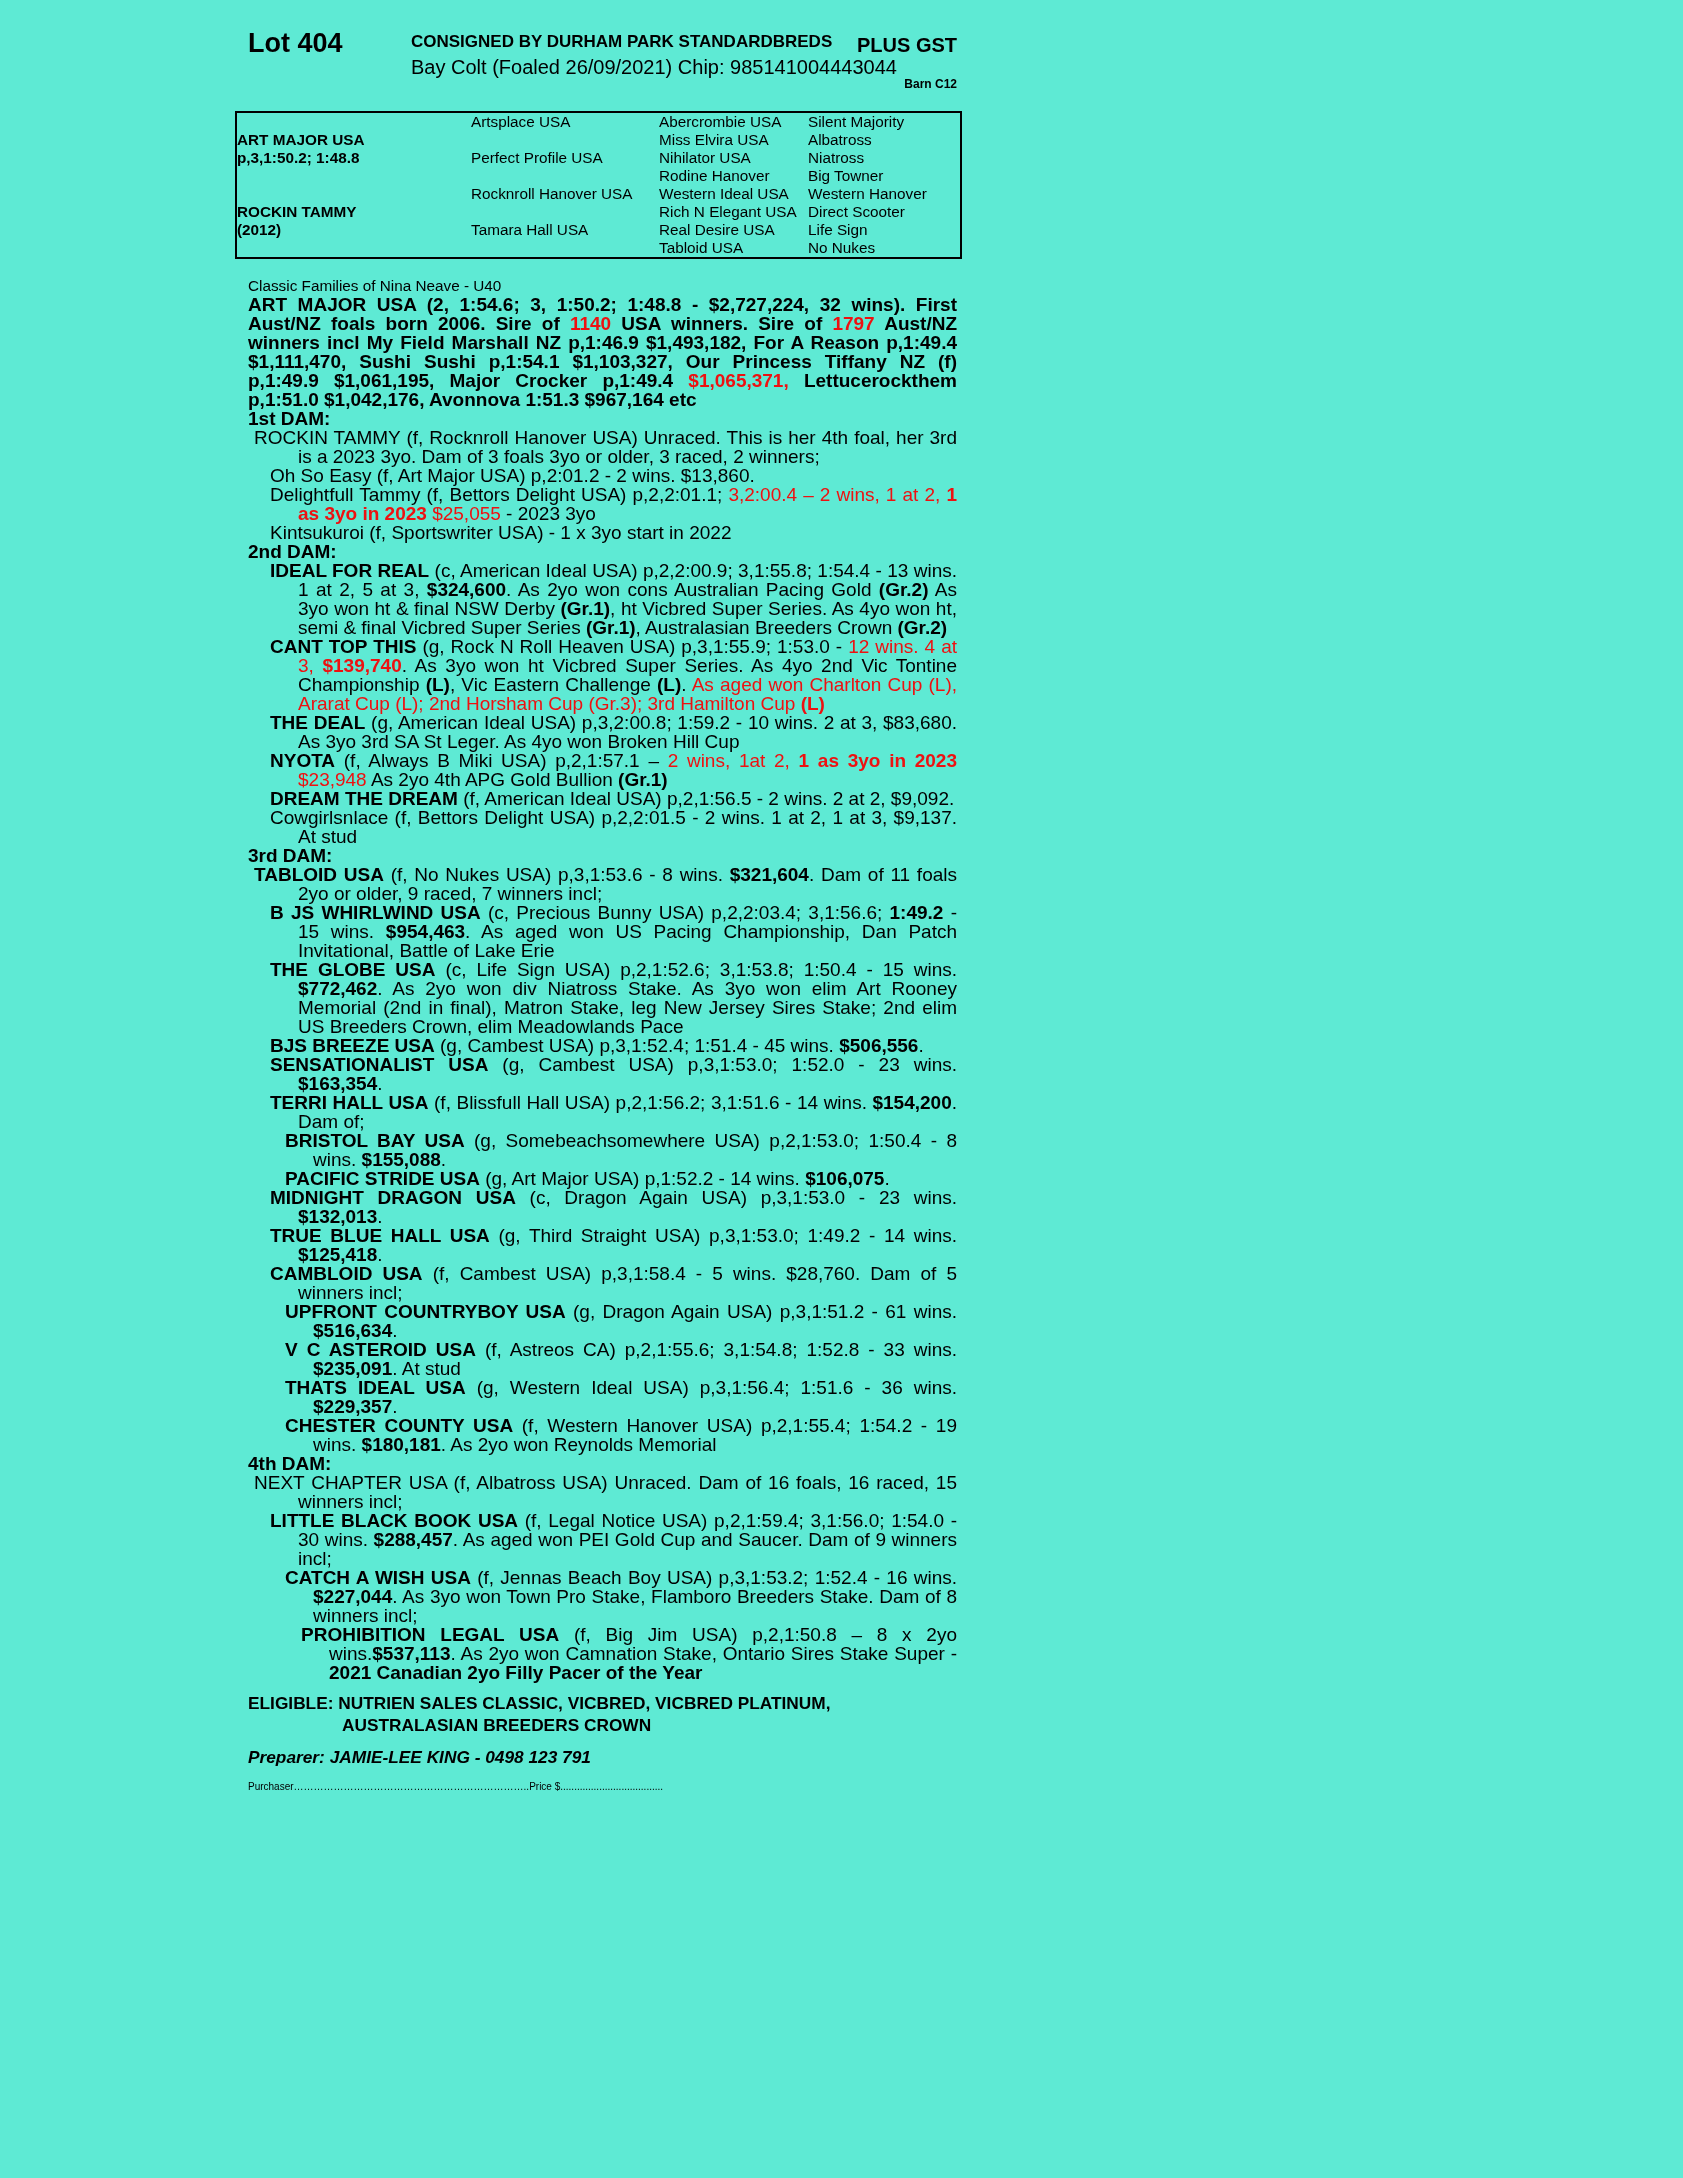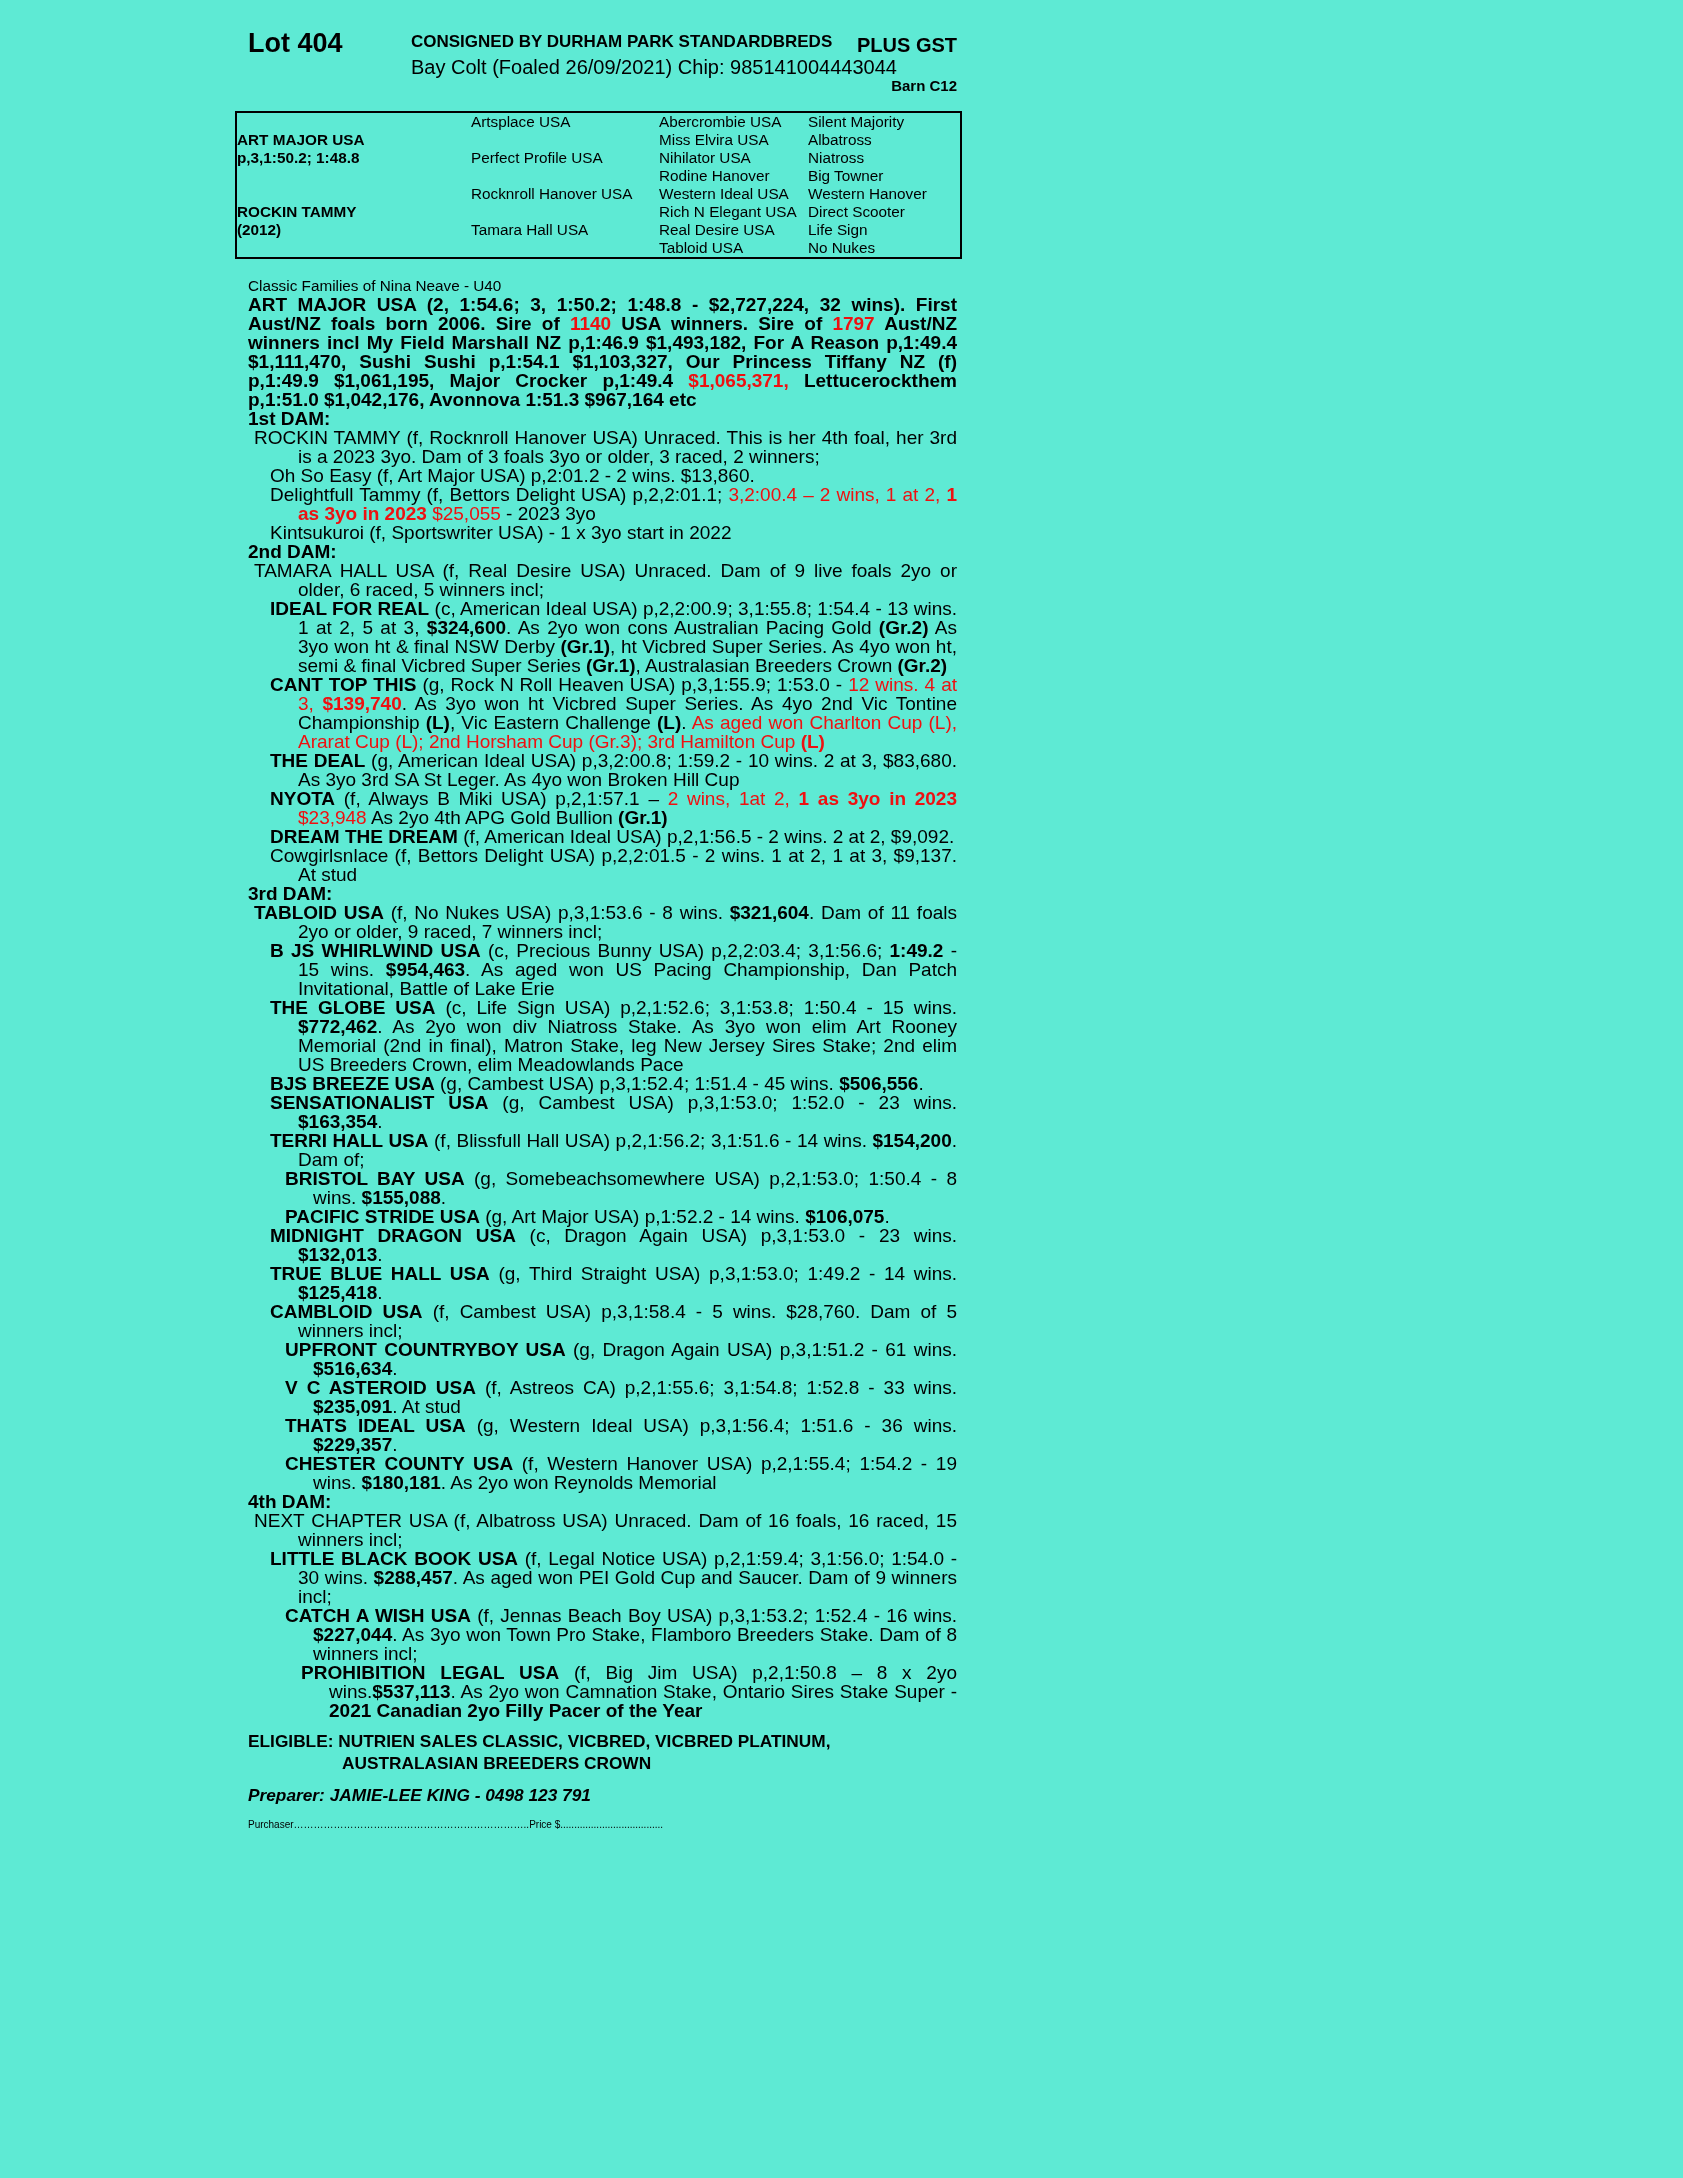--- a/index.html
+++ b/index.html
@@ -8,21 +8,21 @@
   .content{position:absolute;left:248px;top:28px;width:709px;}
 
   
   .header{position:relative;height:83px;}
   .lot{position:absolute;left:0;top:0;font-size:27px;font-weight:700;}
   .hc{position:absolute;left:163px;top:4px;}
   .consigned{font-size:17px;font-weight:700;}
   .foal{font-size:20px;margin-top:4px;}
   .hr{position:absolute;right:0;top:6px;text-align:right;}
   .plusgst{font-size:20px;font-weight:700;}
-  .barn{font-size:15px;font-weight:700;margin-top:20px;}
+  .barn{font-size:12px;font-weight:700;margin-top:20px;}
 
   
   table.pedigree{border-collapse:collapse;border:2px solid #000;margin-left:-13px;width:723px;
     table-layout:fixed;font-size:15.3px;}
   table.pedigree td{padding:0;height:18px;line-height:18px;white-space:nowrap;overflow:visible;}
   td.c1{width:234px;padding-left:25px;vertical-align:middle;font-weight:700;}
   td.c2{width:188px;vertical-align:top;}
   td.c3{width:149px;vertical-align:top;}
   td.c4{width:152px;vertical-align:top;}
 
@@ -116,21 +116,20 @@
     <div class="family-note">Classic Families of Nina Neave - U40</div>
 
     <div class="bodytext">
         <p class="gap8"><span class="b">ART MAJOR USA (2, 1:54.6; 3, 1:50.2; 1:48.8 - $2,727,224, 32 wins). First Aust/NZ foals born 2006. Sire of </span><span class="br">1140</span><span class="b"> USA winners. Sire of </span><span class="br">1797</span><span class="b"> Aust/NZ winners incl My Field Marshall NZ p,1:46.9 $1,493,182, For A Reason p,1:49.4 $1,111,470, Sushi Sushi p,1:54.1 $1,103,327, Our Princess Tiffany NZ (f) p,1:49.9 $1,061,195, Major Crocker p,1:49.4 </span><span class="br">$1,065,371,</span><span class="b"> Lettucerockthem p,1:51.0 $1,042,176, Avonnova 1:51.3 $967,164 etc</span></p>
         <p class="sec gap8"><span class="b">1st DAM:</span></p>
         <p class="lv1"><span>ROCKIN TAMMY (f, Rocknroll Hanover USA) Unraced. This is her 4th foal, her 3rd is a 2023 3yo. Dam of 3 foals 3yo or older, 3 raced, 2 winners;</span></p>
         <p class="lv2"><span>Oh So Easy (f, Art Major USA) p,2:01.2 - 2 wins. $13,860.</span></p>
         <p class="lv2"><span>Delightfull Tammy (f, Bettors Delight USA) p,2,2:01.1; </span><span class="r">3,2:00.4 – 2 wins, 1 at 2, </span><span class="br">1 as 3yo in 2023</span><span class="r"> $25,055</span><span> - 2023 3yo</span></p>
         <p class="lv2"><span>Kintsukuroi (f, Sportswriter USA) - 1 x 3yo start in 2022</span></p>
         <p class="sec"><span class="b">2nd DAM:</span></p>
-        <p class="lv1"><span>TAMARA HALL USA (f, Real Desire USA) Unraced. Dam of 9 live foals 2yo or older, 6 raced, 5 winners incl;</span></p>
         <p class="lv2"><span class="b">IDEAL FOR REAL</span><span> (c, American Ideal USA) p,2,2:00.9; 3,1:55.8; 1:54.4 - 13 wins. 1 at 2, 5 at 3, </span><span class="b">$324,600</span><span>. As 2yo won cons Australian Pacing Gold </span><span class="b">(Gr.2)</span><span> As 3yo won ht &amp; final NSW Derby </span><span class="b">(Gr.1)</span><span>, ht Vicbred Super Series. As 4yo won ht, semi &amp; final Vicbred Super Series </span><span class="b">(Gr.1)</span><span>, Australasian Breeders Crown </span><span class="b">(Gr.2)</span></p>
         <p class="lv2"><span class="b">CANT TOP THIS</span><span> (g, Rock N Roll Heaven USA) p,3,1:55.9; 1:53.0 - </span><span class="r">12 wins. 4 at 3, </span><span class="br">$139,740</span><span>. As 3yo won ht Vicbred Super Series. As 4yo 2nd Vic Tontine Championship </span><span class="b">(L)</span><span>, Vic Eastern Challenge </span><span class="b">(L)</span><span>. </span><span class="r">As aged won Charlton Cup (L), Ararat Cup (L); 2nd Horsham Cup (Gr.3); 3rd Hamilton Cup </span><span class="br">(L)</span></p>
         <p class="lv2"><span class="b">THE DEAL</span><span> (g, American Ideal USA) p,3,2:00.8; 1:59.2 - 10 wins. 2 at 3, $83,680. As 3yo 3rd SA St Leger. As 4yo won Broken Hill Cup</span></p>
         <p class="lv2"><span class="b">NYOTA</span><span> (f, Always B Miki USA) p,2,1:57.1 – </span><span class="r">2 wins, 1at 2, </span><span class="br">1 as 3yo in 2023</span><span class="r"> $23,948</span><span> As 2yo 4th APG Gold Bullion </span><span class="b">(Gr.1)</span></p>
         <p class="lv2"><span class="b">DREAM THE DREAM</span><span> (f, American Ideal USA) p,2,1:56.5 - 2 wins. 2 at 2, $9,092.</span></p>
         <p class="lv2"><span>Cowgirlsnlace (f, Bettors Delight USA) p,2,2:01.5 - 2 wins. 1 at 2, 1 at 3, $9,137. At stud</span></p>
         <p class="sec"><span class="b">3rd DAM:</span></p>
         <p class="lv1"><span class="b">TABLOID USA</span><span> (f, No Nukes USA) p,3,1:53.6 - 8 wins. </span><span class="b">$321,604</span><span>. Dam of 11 foals 2yo or older, 9 raced, 7 winners incl;</span></p>
         <p class="lv2"><span class="b">B JS WHIRLWIND USA</span><span> (c, Precious Bunny USA) p,2,2:03.4; 3,1:56.6; </span><span class="b">1:49.2</span><span> - 15 wins. </span><span class="b">$954,463</span><span>. As aged won US Pacing Championship, Dan Patch Invitational, Battle of Lake Erie</span></p>
         <p class="lv2"><span class="b">THE GLOBE USA</span><span> (c, Life Sign USA) p,2,1:52.6; 3,1:53.8; 1:50.4 - 15 wins. </span><span class="b">$772,462</span><span>. As 2yo won div Niatross Stake. As 3yo won elim Art Rooney Memorial (2nd in final), Matron Stake, leg New Jersey Sires Stake; 2nd elim US Breeders Crown, elim Meadowlands Pace</span></p>

